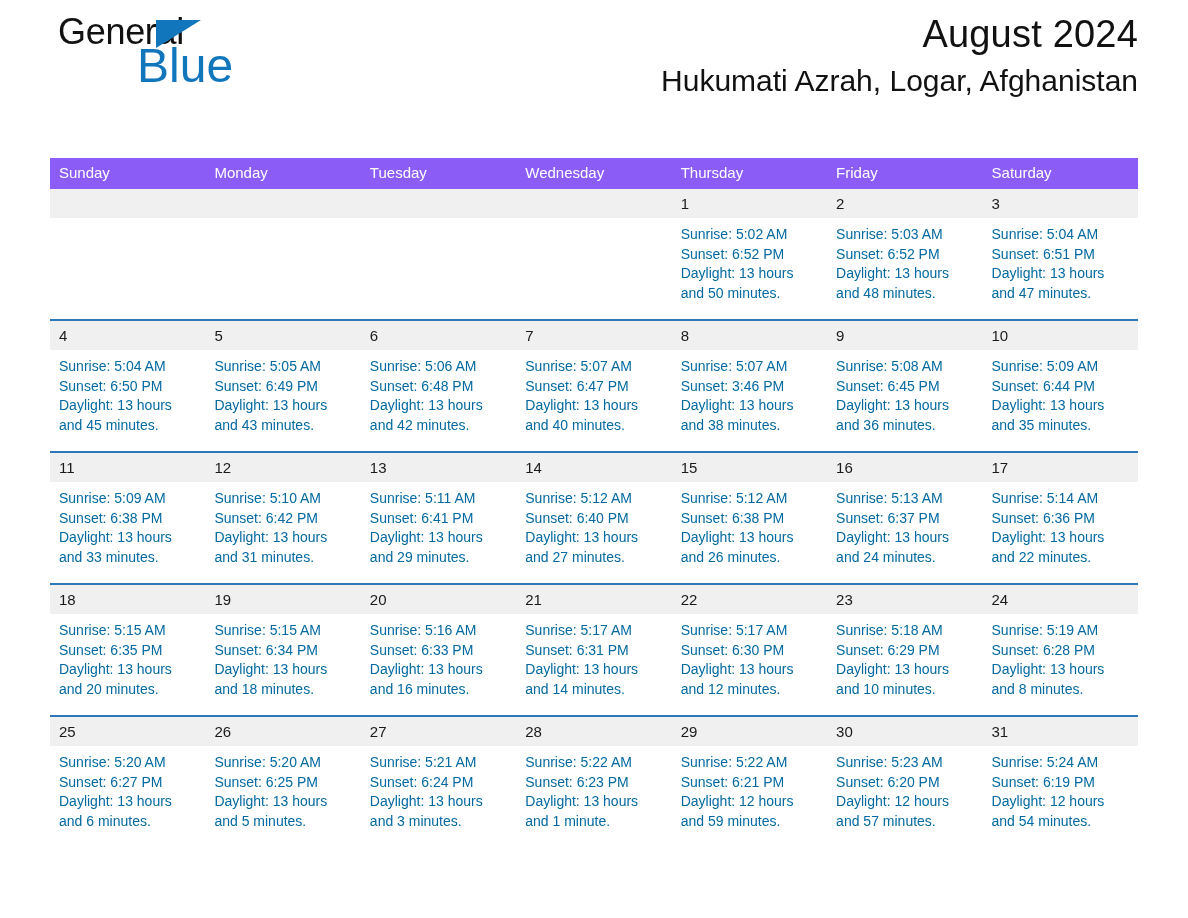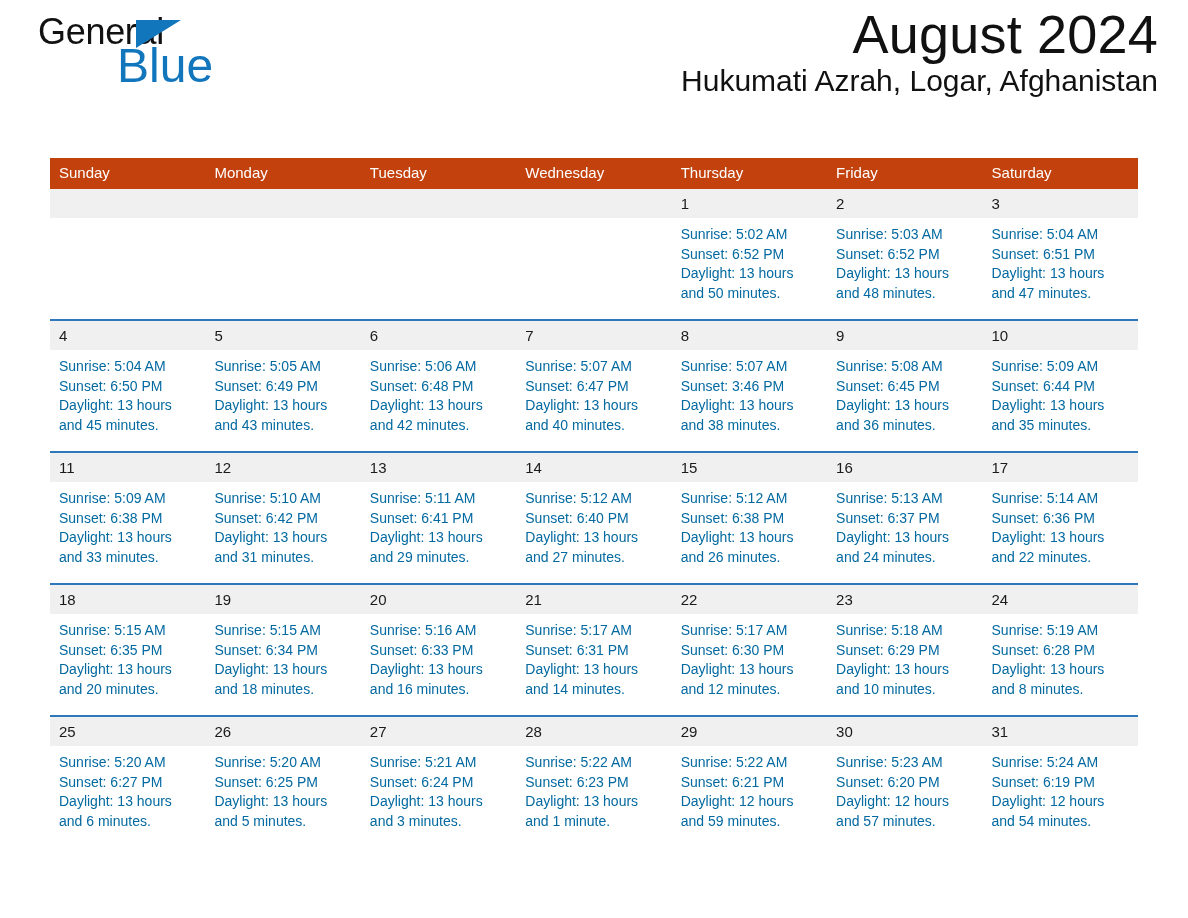--- a/index.html
+++ b/index.html
@@ -14,21 +14,21 @@
     font-family: "Liberation Sans", sans-serif;
     color: #000000;
     overflow: hidden;
   }
 
   .page {
     position: relative;
     width: 1188px;
     height: 740px;
     box-sizing: border-box;
-    padding: 0 30px;
+    padding: 0 50px;
   }
 
   
   .masthead {
     position: relative;
     height: 110px;
   }
 
   .logo {
     position: absolute;
@@ -67,21 +67,21 @@
   }
 
   .titleblock {
     position: absolute;
     right: 0;
     top: 0;
     text-align: right;
     width: 760px;
   }
   .cal-title {
-    font-size: 54px;
+    font-size: 38px;
     font-weight: normal;
     color: #111111;
     line-height: 52px;
     margin: 8px 0 0 0;
     letter-spacing: 0.2px;
   }
   .cal-subtitle {
     font-size: 30px;
     font-weight: normal;
     color: #111111;
@@ -93,21 +93,21 @@
   .calendar {
     position: absolute;
     left: 50px;
     top: 158px;
     width: 1088px;
     border-collapse: collapse;
     table-layout: fixed;
   }
 
   .calendar th {
-    background: #c2410c;
+    background: #8b5cf6;
     color: #ffffff;
     font-weight: normal;
     font-size: 15px;
     text-align: left;
     padding: 6px 0 7px 9px;
     height: 18px;
     line-height: 18px;
     border: none;
   }
 

